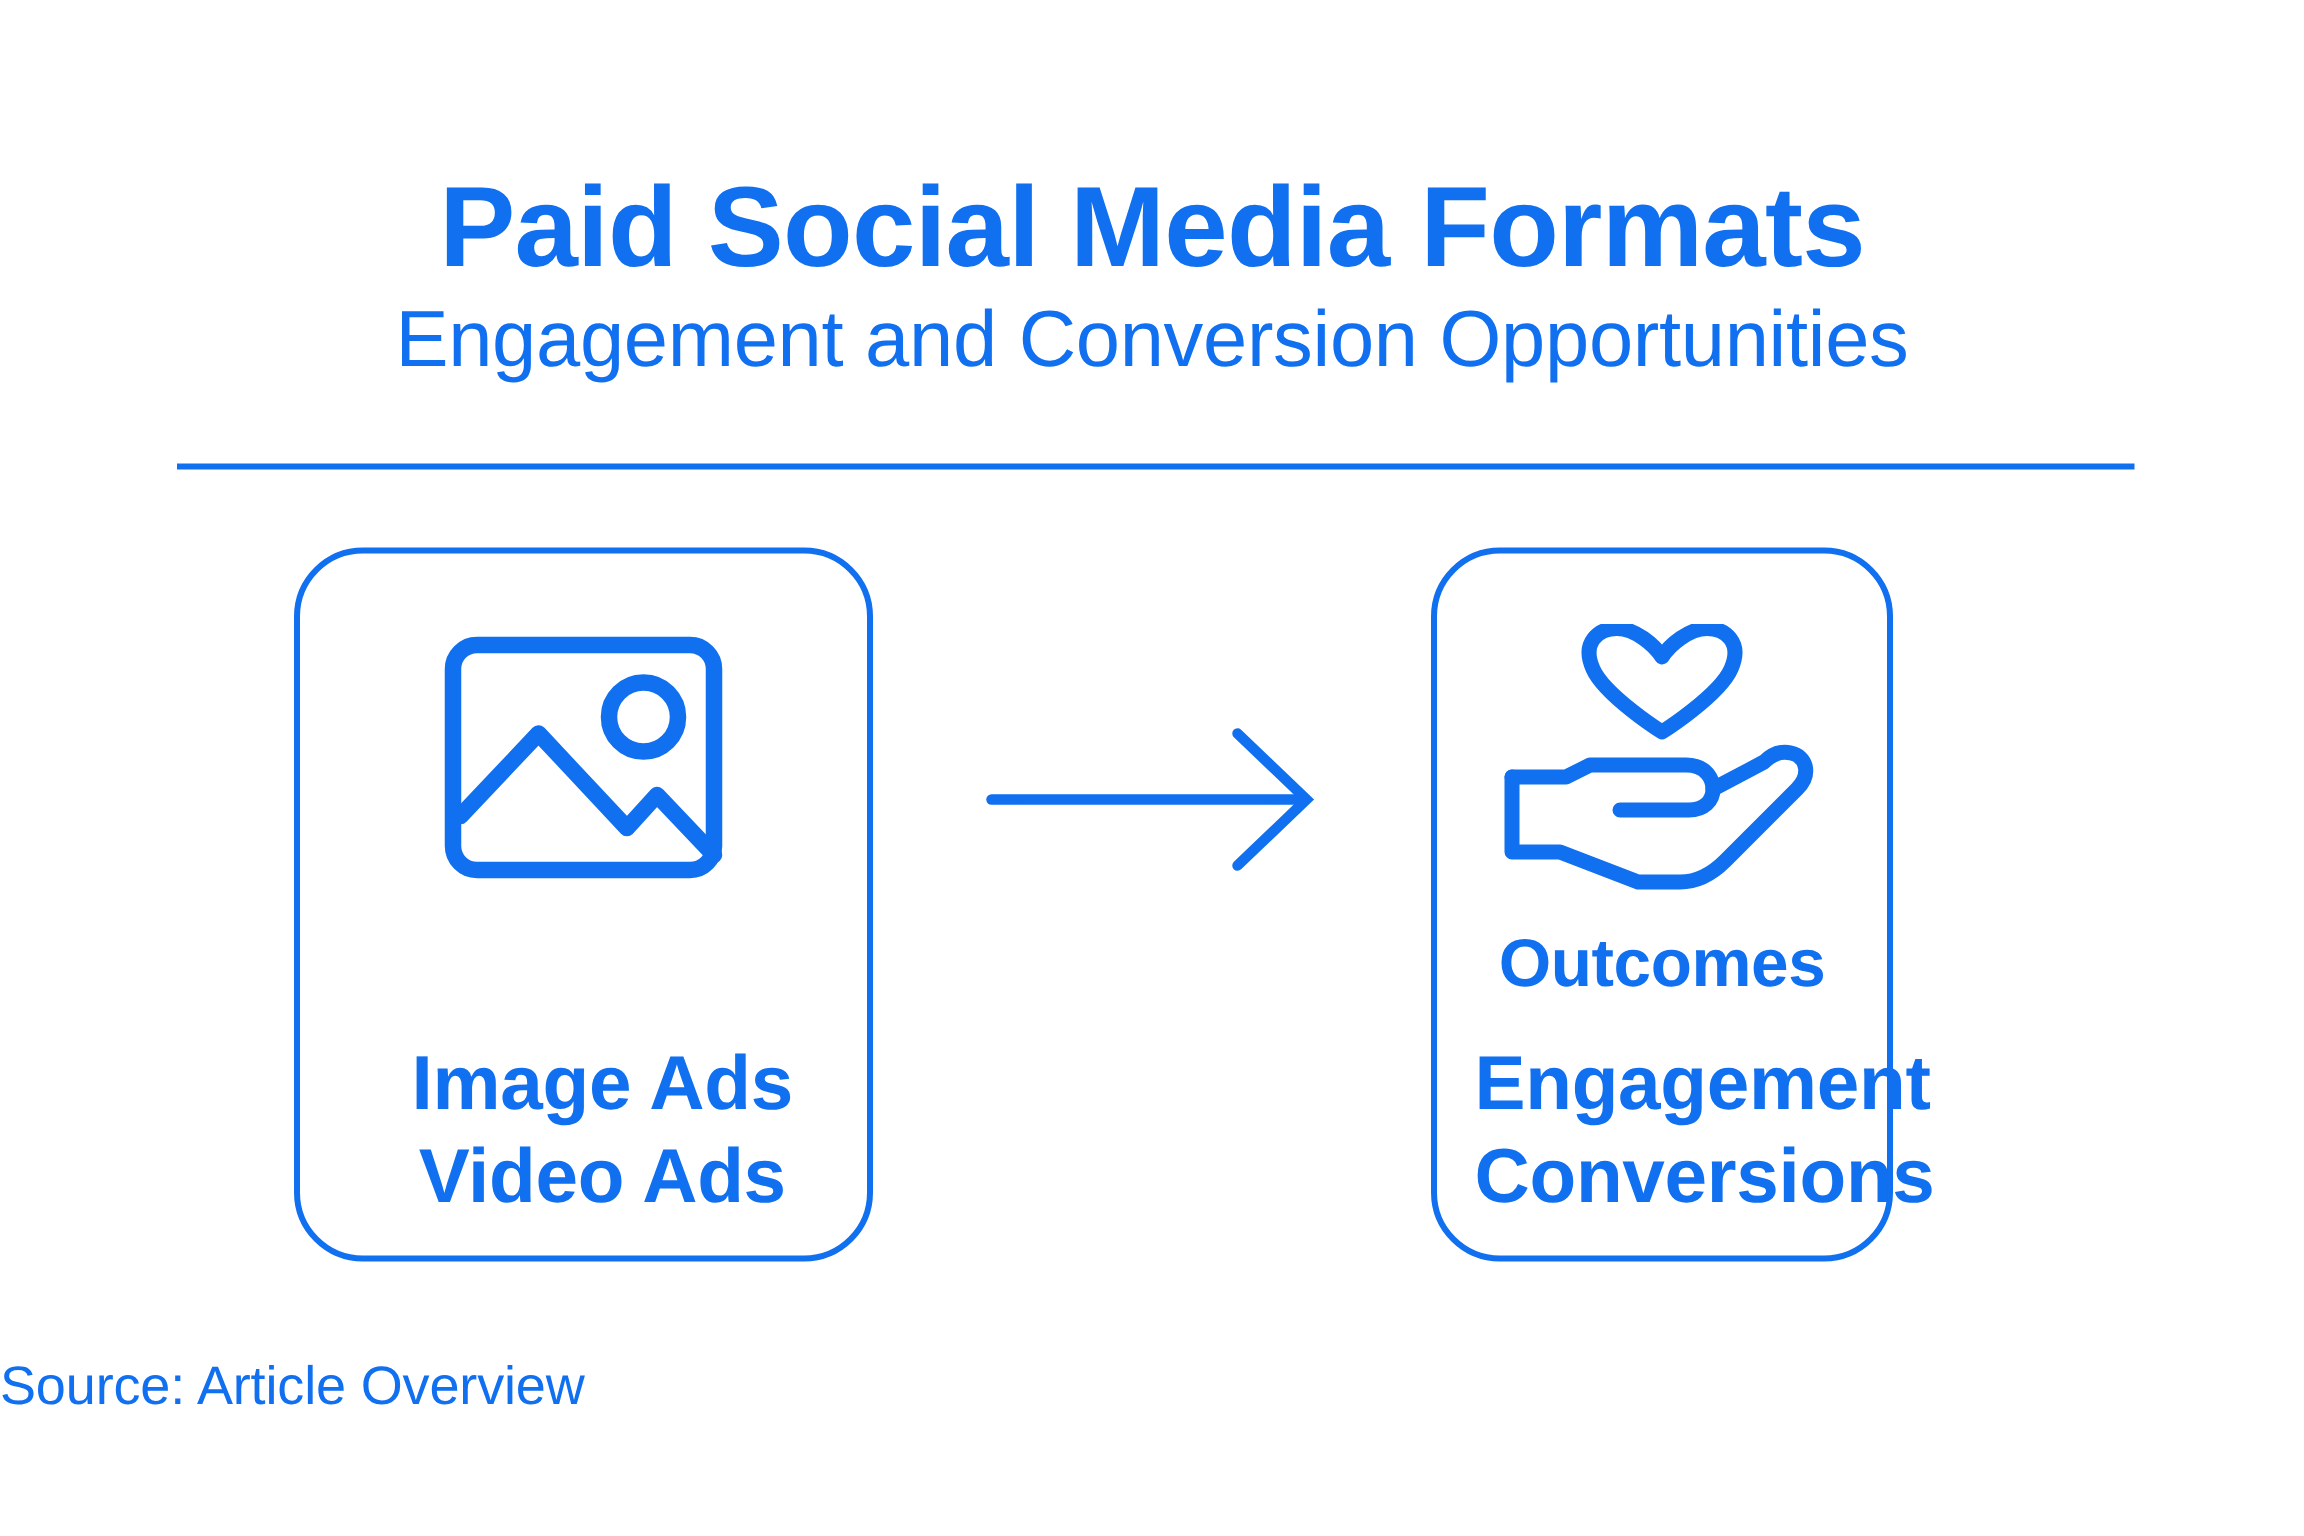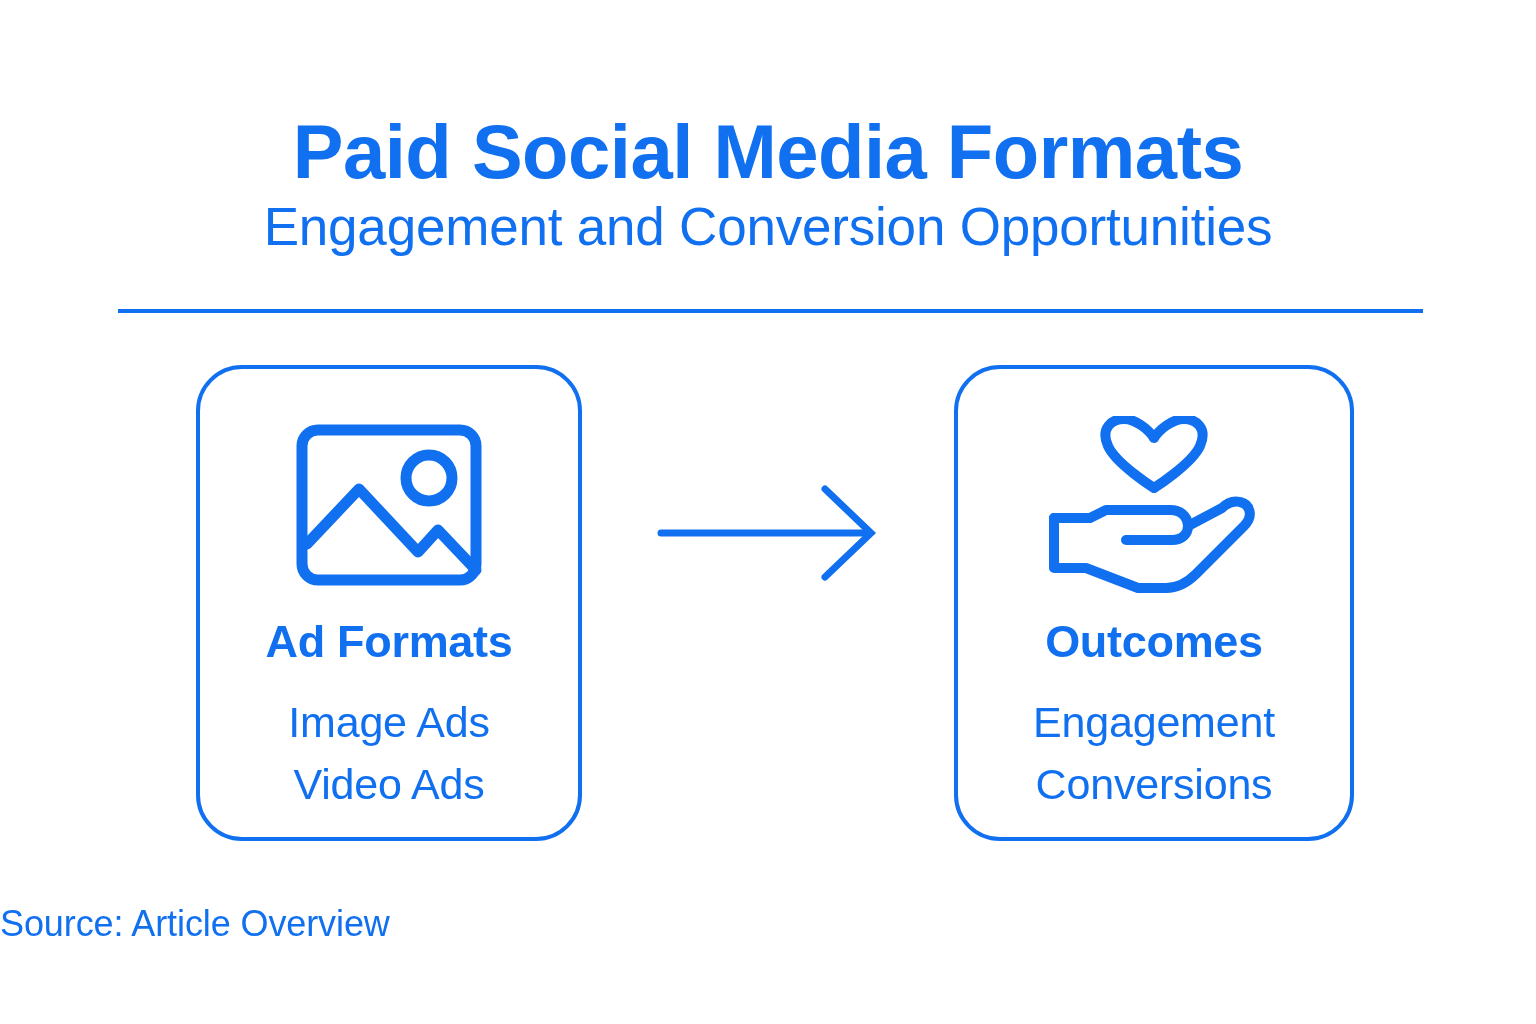--- a/index.html
+++ b/index.html
@@ -67,21 +67,21 @@
   .card {
     position: absolute;
     top: 365px;
     height: 476px;
     border: 4px solid #1070f0;
     border-radius: 46px;
     box-sizing: border-box;
     background: #ffffff;
   }
   .card-left  { left: 196px; width: 386px; }
-  .card-right { left: 954px; width: 400px; }
+  .card-right { left: 954px; width: 308px; }
 
   .card-icon {
     position: absolute;
     left: 0;
     top: 48px;
     width: 100%;
     display: flex;
     justify-content: center;
     align-items: center;
     height: 176px;
@@ -100,25 +100,26 @@
   }
   .card-lines {
     position: absolute;
     left: 0;
     top: 322px;
     width: 100%;
     text-align: center;
     color: #1070f0;
   }
   .card-line {
-    font-size: 43px;
-    font-weight: normal;
+    font-size: 51px;
+    font-weight: bold;
     line-height: 62px;
     letter-spacing: -0.2px;
     white-space: nowrap;
+    padding-left: 25px;
   }
 
   
   .arrow {
     position: absolute;
     left: 655px;
     top: 483px;
     width: 225px;
     height: 100px;
   }
@@ -149,21 +150,20 @@
   <div class="divider"></div>
 
   <div class="card card-left">
     <div class="card-icon">
       <svg width="186" height="162" viewBox="0 0 186 162">
         <rect x="6" y="6" width="174" height="150" rx="16" ry="16" fill="none" stroke="#1070f0" stroke-width="11"></rect>
         <circle cx="133" cy="54" r="23" fill="none" stroke="#1070f0" stroke-width="11"></circle>
         <path d="M 11 120 L 63 65 L 122 128 L 142 106 L 180 146" fill="none" stroke="#1070f0" stroke-width="11" stroke-linejoin="round" stroke-linecap="round"></path>
       </svg>
     </div>
-    <div class="card-heading">Ad Formats</div>
     <div class="card-lines">
       <div class="card-line">Image Ads</div>
       <div class="card-line">Video Ads</div>
     </div>
   </div>
 
   <svg class="arrow" viewBox="0 0 225 100">
     <line x1="6" y1="50" x2="212" y2="50" stroke="#1070f0" stroke-width="7" stroke-linecap="round"></line>
     <polyline points="170,6 216,50 170,94" fill="none" stroke="#1070f0" stroke-width="7" stroke-linecap="round" stroke-linejoin="miter"></polyline>
   </svg>

